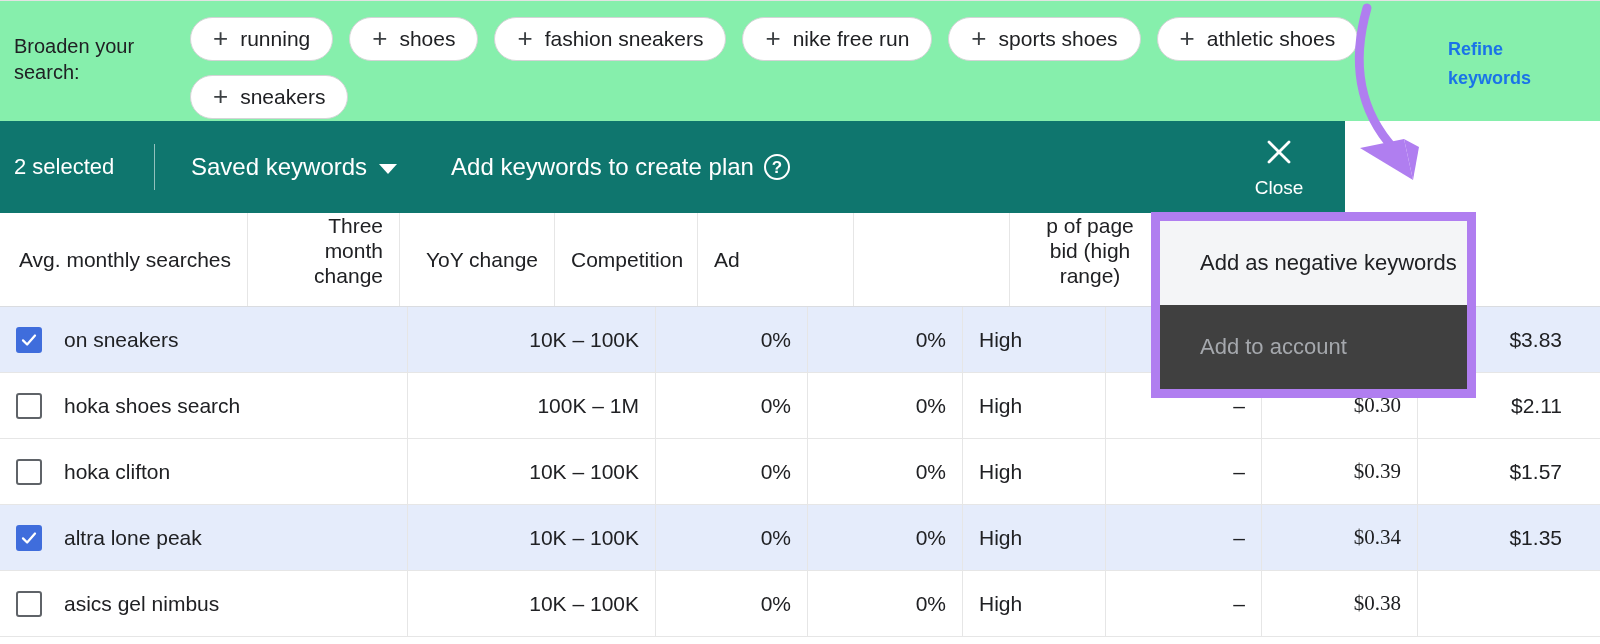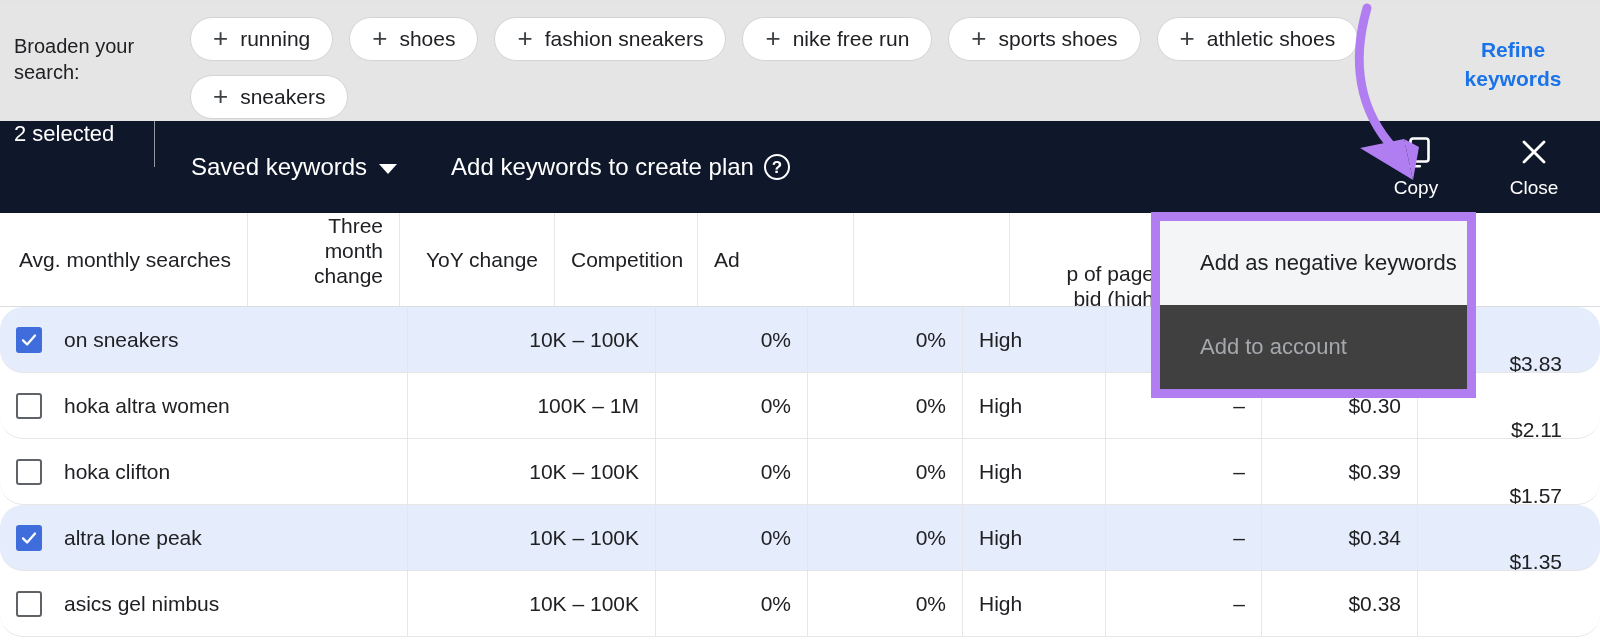--- a/index.html
+++ b/index.html
@@ -8,21 +8,21 @@
     font-family: "Liberation Sans", sans-serif;
     background: #ffffff;
     overflow: hidden;
   }
   #root { position: relative; width: 1600px; height: 644px; }
 
   
   .broaden-bar {
     position: absolute; left: 0; top: 0; width: 1600px; height: 121px;
     border-top: 1px solid #e3e3e3;
-    background: #e5e5e5;
+    background: #86efac;
     display: flex; align-items: flex-start;
   }
   .broaden-label {
     width: 190px; padding-left: 14px; padding-top: 32px;
     font-size: 20px; line-height: 26px; color: #202124;
   }
   .chips { flex: 1; padding-top: 16px; }
   .chip-row { display: flex; flex-wrap: wrap; gap: 16px; }
   .chip {
     display: inline-flex; align-items: center; gap: 12px;
@@ -30,30 +30,30 @@
     border: 1px solid #d4d4d6; border-radius: 24px;
     background: #fff; cursor: pointer;
     font-size: 21px; color: #202124; white-space: nowrap;
   }
   .chip .plus {
     font-size: 26px; line-height: 1; color: #3c4043; font-weight: 400;
     position: relative; top: -1px;
   }
   .refine-link {
     position: absolute; right: 22px; top: 34px;
-    width: 130px; text-align: center;
-    font-size: 21px; line-height: 29px; color: #1a73e8;
+    width: 130px; text-align: left;
+    font-size: 18px; line-height: 29px; color: #1a73e8;
     font-weight: 600; cursor: pointer;
   }
 
   
   .action-bar {
-    position: absolute; left: 0; top: 121px; width: 1600px; height: 92px;
-    background: #0f172a; color: #fff;
-    display: flex; 
+    position: absolute; left: 0; top: 121px; width: 1345px; height: 92px;
+    background: #0f766e; color: #fff;
+    display: flex; align-items: center;
   }
   .sel-count { padding-left: 14px; font-size: 22px; width: 140px; }
   .vdiv { width: 1px; height: 46px; background: rgba(255,255,255,.55); margin: 0 14px; }
   .saved-kw {
     display: inline-flex; align-items: center; gap: 12px;
     font-size: 24px; cursor: pointer; margin-left: 22px;
   }
   .caret {
     width: 0; height: 0; border-left: 9px solid transparent;
     border-right: 9px solid transparent; border-top: 10px solid #fff;
@@ -78,36 +78,36 @@
   }
   .bar-act .lbl { font-size: 19px; }
   .ico-box { height: 34px; display: flex; align-items: center; justify-content: center; }
   .dots { display: flex; flex-direction: column; gap: 5px; align-items: center; }
   .dots i { width: 6px; height: 6px; border-radius: 50%; background: #fff; display: block; }
 
   
   .table { position: absolute; left: 0; top: 213px; width: 1600px; }
   .row { display: flex; width: 1600px; border-bottom: 1px solid #e6e6e6; }
   .row.head { height: 94px; border-bottom: 1px solid #dadce0; }
-  .row.body { height: 66px; border-radius: 23px; }
+  .row.body { height: 66px; }
   .row.sel { background: #e5ecfb; }
   .cell {
     display: flex; align-items: center; padding: 0 16px;
     font-size: 21px; color: #202124; border-right: 1px solid #e6e6e6;
     overflow: hidden;
   }
   .row.head .cell { color: #202124; font-size: 21px; }
   .c-kw { width: 408px; }
   .c-avg { width: 248px; justify-content: flex-end; }
   .c-3mo { width: 152px; justify-content: flex-end; text-align: right; }
   .c-yoy { width: 155px; justify-content: flex-end; }
   .c-comp { width: 143px; }
   .c-ad { width: 156px; justify-content: flex-end; }
-  .c-lowbid { width: 156px; justify-content: flex-end; }
-  .c-highbid { width: 160px; justify-content: flex-end; text-align: right; border-right: none; margin-top: 48px; }
+  .c-lowbid { width: 156px; justify-content: flex-end; font-family: Liberation Serif, serif; }
+  .c-highbid { width: 160px; justify-content: flex-end; text-align: center; border-right: none; }
   .head .c-3mo, .head .c-highbid { display: block; }
   .head .c-3mo { text-align: right; }
   .wrap2 { line-height: 25px; }
   .kw-head { font-weight: 700; }
 
   .cb {
     width: 26px; height: 26px; border-radius: 3px; flex: 0 0 26px;
     margin-right: 22px; cursor: pointer;
     display: inline-flex; align-items: center; justify-content: center;
   }
@@ -182,29 +182,20 @@
     <div class="saved-kw">
       <span>Saved keywords</span>
       <span class="caret"></span>
     </div>
     <div class="add-kw">
       <span>Add keywords to create plan</span>
       <span class="help-ico">?</span>
     </div>
 
     <div class="bar-right">
-      <div class="bar-act">
-        <span class="ico-box">
-          <svg width="30" height="32" viewBox="0 0 30 32" fill="none">
-            <rect x="9.5" y="2.5" width="18" height="23" rx="2.5" stroke="#fff" stroke-width="2.6"></rect>
-            <path d="M5.2 7.5H3.8A2.3 2.3 0 0 0 1.5 9.8V28a2.3 2.3 0 0 0 2.3 2.3h15" stroke="#fff" stroke-width="2.6" stroke-linecap="round"></path>
-          </svg>
-        </span>
-        <span class="lbl">Copy</span>
-      </div>
       <div class="bar-act">
         <span class="ico-box">
           <svg width="30" height="30" viewBox="0 0 30 30">
             <path d="M5 5 L25 25 M25 5 L5 25" stroke="#fff" stroke-width="2.8" stroke-linecap="round"></path>
           </svg>
         </span>
         <span class="lbl">Close</span>
       </div>
     </div>
   </div>
@@ -246,21 +237,21 @@
       <div class="cell c-yoy">0%</div>
       <div class="cell c-comp">High</div>
       <div class="cell c-ad"></div>
       <div class="cell c-lowbid"></div>
       <div class="cell c-highbid">$3.83</div>
     </div>
 
     <div class="row body">
       <div class="cell c-kw">
         <span class="cb off"></span>
-        <span>hoka altra women</span>
+        <span>hoka shoes search</span>
       </div>
       <div class="cell c-avg">100K – 1M</div>
       <div class="cell c-3mo">0%</div>
       <div class="cell c-yoy">0%</div>
       <div class="cell c-comp">High</div>
       <div class="cell c-ad">–</div>
       <div class="cell c-lowbid">$0.30</div>
       <div class="cell c-highbid">$2.11</div>
     </div>
 

